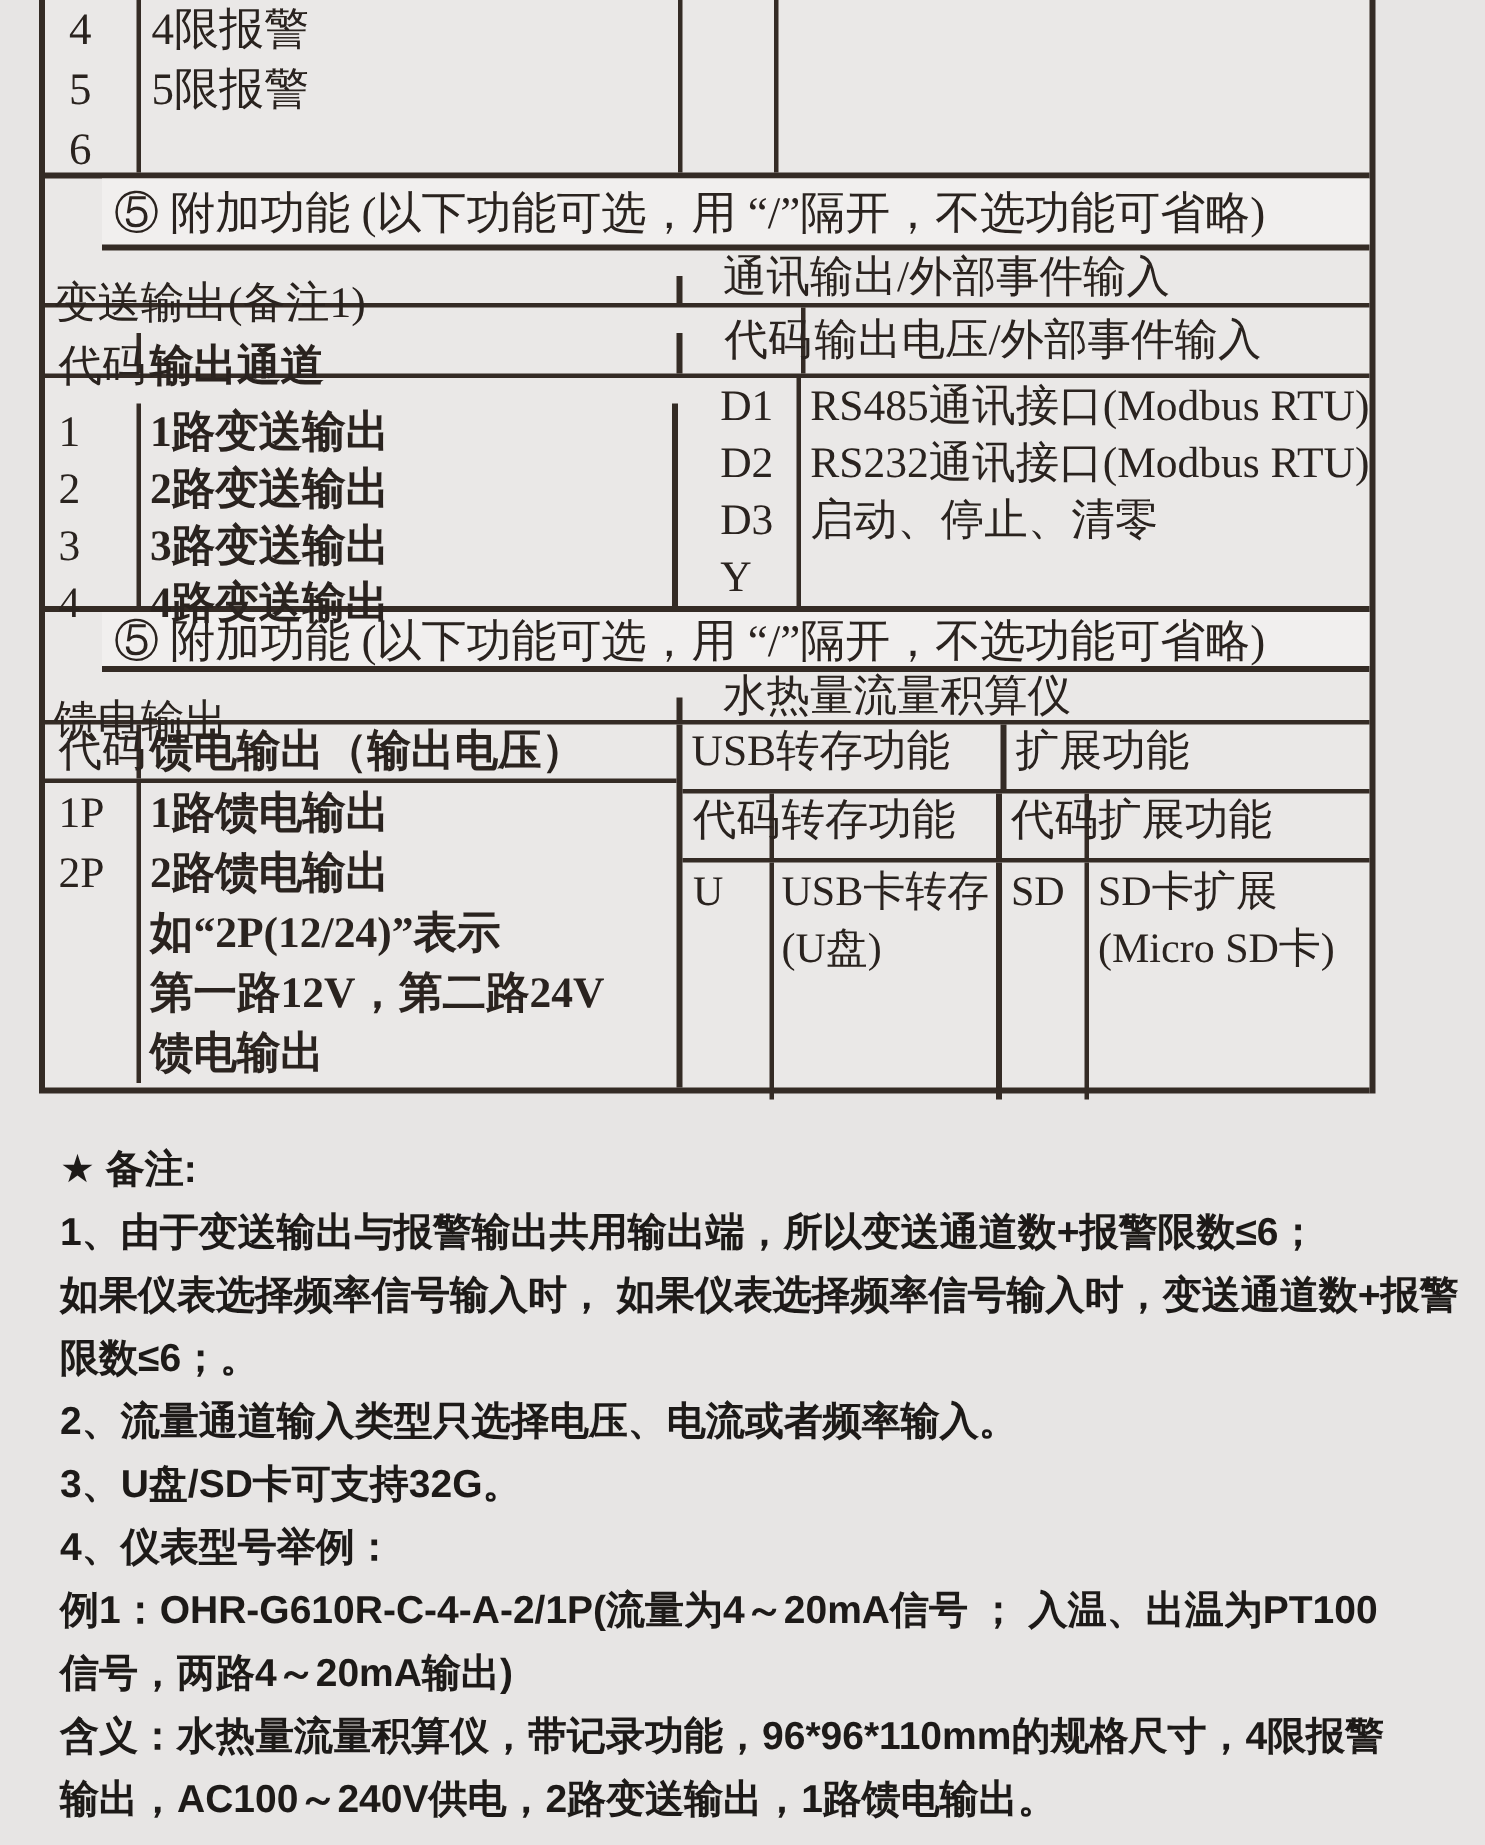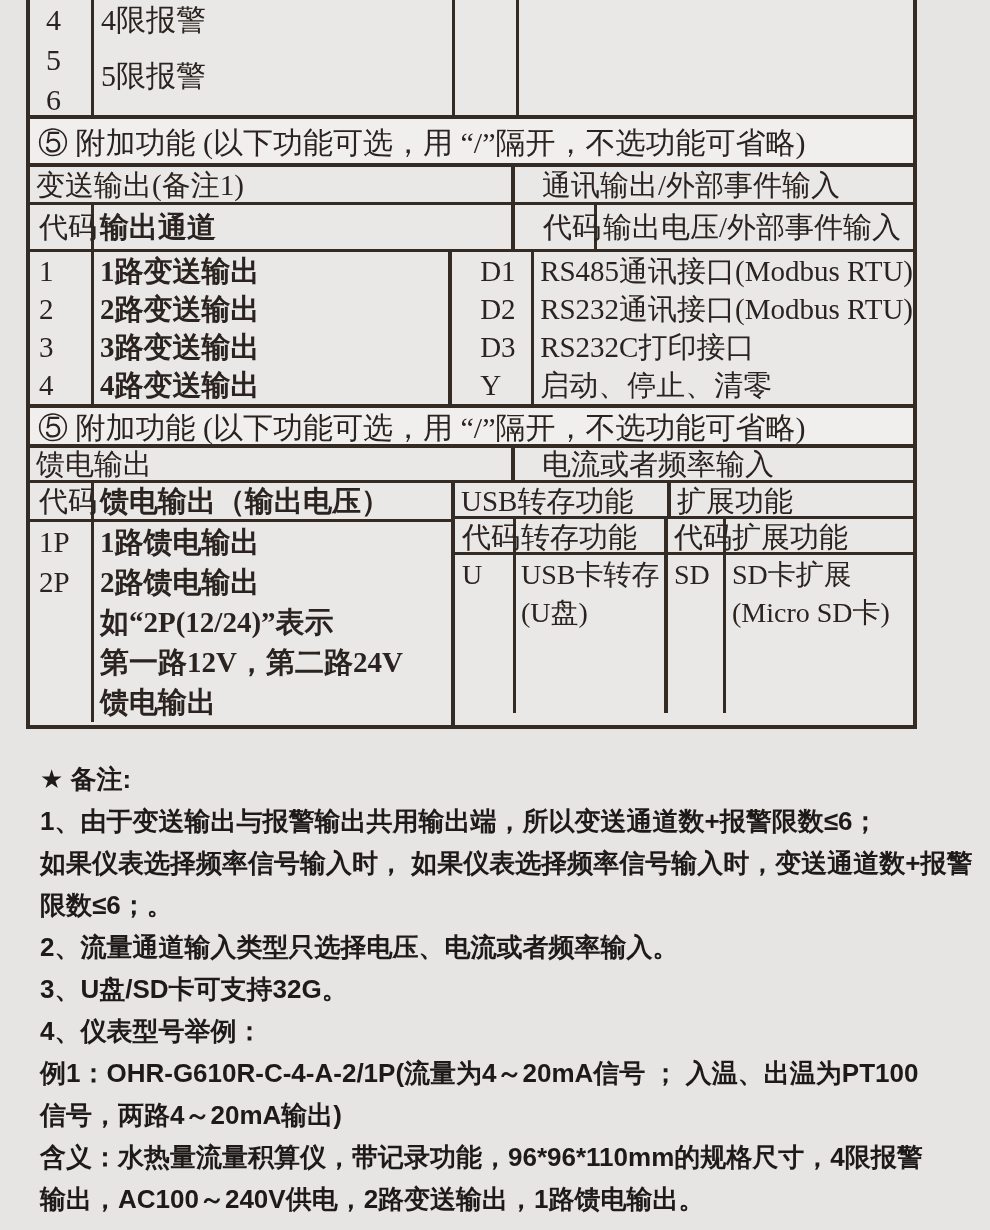--- a/index.html
+++ b/index.html
@@ -10,28 +10,28 @@
   html,body{width:990px;height:1230px;overflow:hidden;}
   body{background:var(--bg);font-family:"Liberation Serif","DejaVu Serif",serif;color:var(--txt);}
   .grid{margin-left:26px;width:891px;border-left:4px solid var(--bd);border-right:4px solid var(--bd);background:var(--cell);}
   .hb{border-bottom:4px solid var(--bd);}
   .tb{border-bottom:3px solid var(--bd);}
   .flex{display:flex;}
   
   .secA{height:119px;}
   .secA .line{line-height:40px;font-size:30px;white-space:nowrap;}
   .codecol{width:64px;border-right:3px solid var(--bd);padding-left:16px;}
-  .desccolA{width:361px;border-right:3px solid var(--bd);padding-left:7px;gap:16px;}
+  .desccolA{width:361px;border-right:3px solid var(--bd);padding-left:7px;}
   .minicol{width:64px;border-right:3px solid var(--bd);}
   .restcol{flex:1;}
   
-  .band{height:48px;line-height:48px;font-size:30px;background:var(--band);padding-left:8px;white-space:nowrap;}
+  .band{height:48px;line-height:48px;font-size:30px;background:var(--band);padding-left:8px;white-space:nowrap;margin-left:38px;}
   .band2{height:40px;line-height:40px;}
   
-  .lhalf{width:485px;border-right:4px solid var(--bd);display:flex;}
+  .lhalf{width:425px;border-right:4px solid var(--bd);display:flex;margin-top:17px;}
   .rhalf{flex:1;display:flex;padding-left:21px;}
   .lcode{width:64px;border-right:3px solid var(--bd);padding-left:9px;}
   .ldesc{flex:1;padding-left:6px;font-weight:bold;}
   .rcode{width:61px;border-right:3px solid var(--bd);padding-left:7px;}
   .rdesc{flex:1;padding-left:6px;}
   .cellpad{padding-left:6px;}
   
   .t1r1{height:38px;line-height:36px;font-size:29px;white-space:nowrap;}
   .t1r2{height:47px;line-height:45px;font-size:29px;white-space:nowrap;}
   .t1r3{height:152px;font-size:29px;}
@@ -39,21 +39,21 @@
   .t1r3 .lhalf,.t1r3 .rhalf{align-items:stretch;}
   .colblock{display:flex;flex-direction:column;}
   
   .t2r1{height:35px;line-height:33px;font-size:29px;white-space:nowrap;}
   .t2body{height:242px;}
   .t2left{width:425px;border-right:4px solid var(--bd);}
   .t2right{flex:1;}
   .lrow1{height:39px;line-height:37px;font-size:29px;display:flex;white-space:nowrap;}
   .ldata{height:200px;display:flex;font-size:29px;}
   .ldata .line{line-height:40px;white-space:nowrap;}
-  .rrow{height:36px;line-height:37px;font-size:29px;display:flex;white-space:nowrap;justify-content:center;}
+  .rrow{height:46px;line-height:37px;font-size:29px;display:flex;white-space:nowrap;justify-content:center;}
   .usbtitle{width:216px;border-right:4px solid var(--bd);padding-left:6px;}
   .sdtitle{flex:1;padding-left:6px;}
   .ucode{width:61px;border-right:3px solid var(--bd);padding-left:7px;}
   .udesc{width:152px;border-right:4px solid var(--bd);padding-left:5px;}
   .scode{width:58px;border-right:3px solid var(--bd);padding-left:6px;}
   .sdesc{flex:1;padding-left:6px;}
   .rdata{height:158px;font-size:28px;}
   .rdata .line{line-height:37px;padding-top:1px;white-space:nowrap;}
   
   .notes{margin:29px 0 0 40px;font-family:"Liberation Sans","DejaVu Sans",sans-serif;font-weight:700;font-size:26px;color:var(--note);}
@@ -116,35 +116,34 @@
     <div class="rhalf">
       <div class="rcode colblock">
         <div class="line">D1</div>
         <div class="line">D2</div>
         <div class="line">D3</div>
         <div class="line">Y</div>
       </div>
       <div class="rdesc colblock">
         <div class="line">RS485通讯接口(Modbus RTU)</div>
         <div class="line">RS232通讯接口(Modbus RTU)</div>
-        <div class="line">RS232C打印接口</div>
         <div class="line">启动、停止、清零</div>
       </div>
     </div>
   </div>
   <div class="hb"></div>
 
   <div class="band band2 hb">⑤ 附加功能 (以下功能可选，用 “/”隔开，不选功能可省略)</div>
 
   <div class="t2r1 tb flex">
     <div class="lhalf">
         <div class="cellpad">馈电输出</div>
       </div>
     <div class="rhalf">
-        <div class="cellpad">电流或者频率输入</div>
+        <div class="cellpad">水热量流量积算仪</div>
       </div>
   </div>
   <div class="t2body flex">
     <div class="t2left">
       <div class="lrow1 tb">
         <div class="lcode">代码</div>
         <div class="ldesc">馈电输出（输出电压）</div>
       </div>
       <div class="ldata">
         <div class="lcode colblock">

